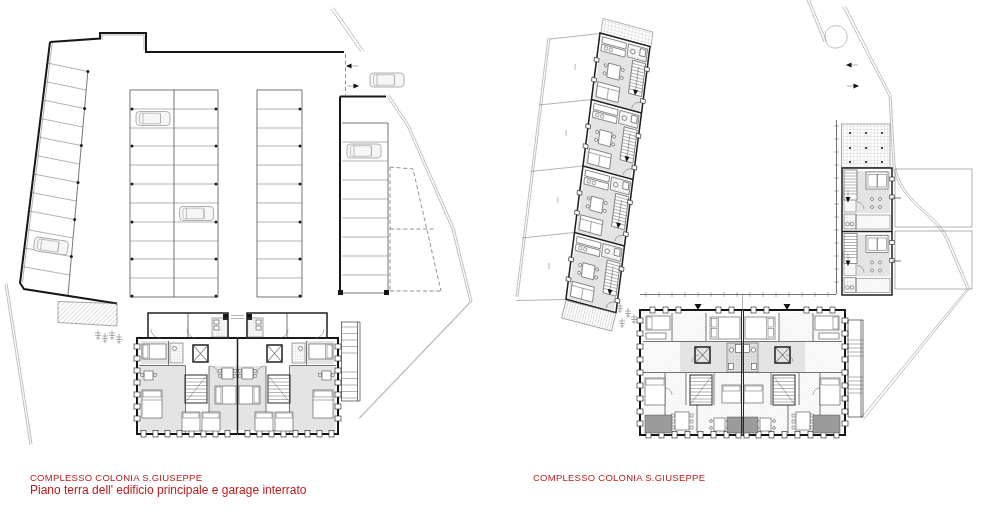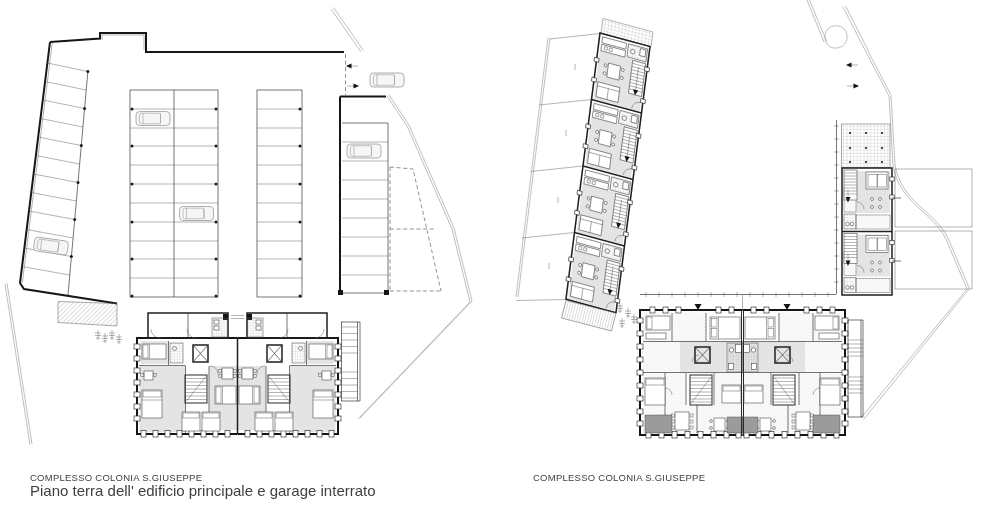--- a/index.html
+++ b/index.html
@@ -1,21 +1,21 @@
 <!DOCTYPE html>
 <html><head>
 <meta charset="utf-8">
 <style>
   html,body{margin:0;padding:0;background:#ffffff;}
   body{width:994px;height:513px;position:relative;overflow:hidden;
        font-family:"Liberation Sans",sans-serif;}
   .sheet-svg{position:absolute;left:0;top:0;}
-  .caption{position:absolute;color:#404040;line-height:13px;}
+  .caption{position:absolute;color:#b91c1c;line-height:13px;}
   .cap-title{font-size:9.5px;letter-spacing:.25px;}
-  .cap-sub{font-size:15px;}
+  .cap-sub{font-size:12px;}
   
   .w2{stroke:#161616;stroke-width:2;fill:none;stroke-linejoin:miter;}
   .w15{stroke:#1f1f1f;stroke-width:1.5;fill:none;}
   .w1{stroke:#2a2a2a;stroke-width:1;fill:none;}
   .ln{stroke:#3a3a3a;stroke-width:.7;fill:none;}
   .tn{stroke:#555;stroke-width:.45;fill:none;}
   .bd{stroke:#8a8a8a;stroke-width:.55;fill:none;}
   .dash{stroke:#555;stroke-width:.65;fill:none;stroke-dasharray:4 2.6;}
   .car{fill:#f6f6f6;stroke:#9c9c9c;stroke-width:.8;}
   .carl{stroke:#9c9c9c;stroke-width:.6;fill:none;}

